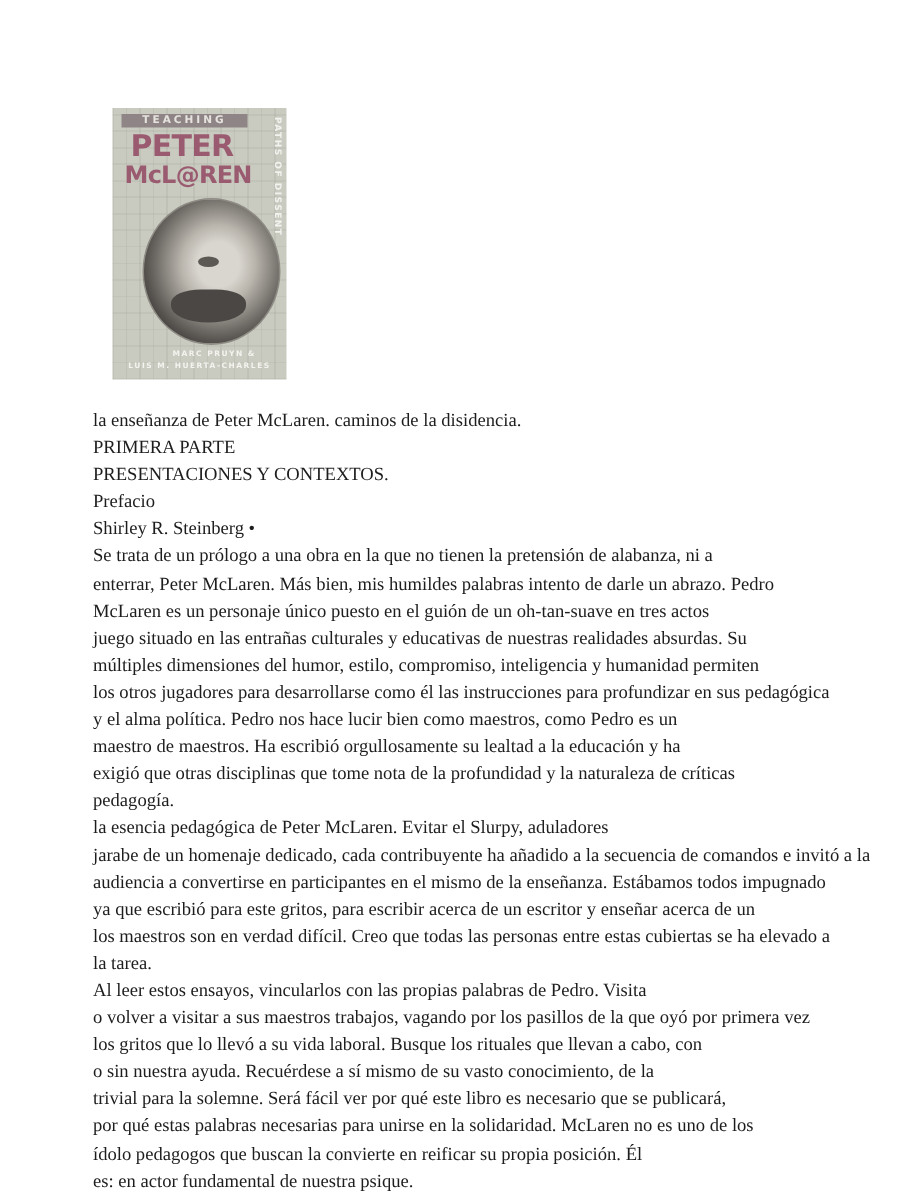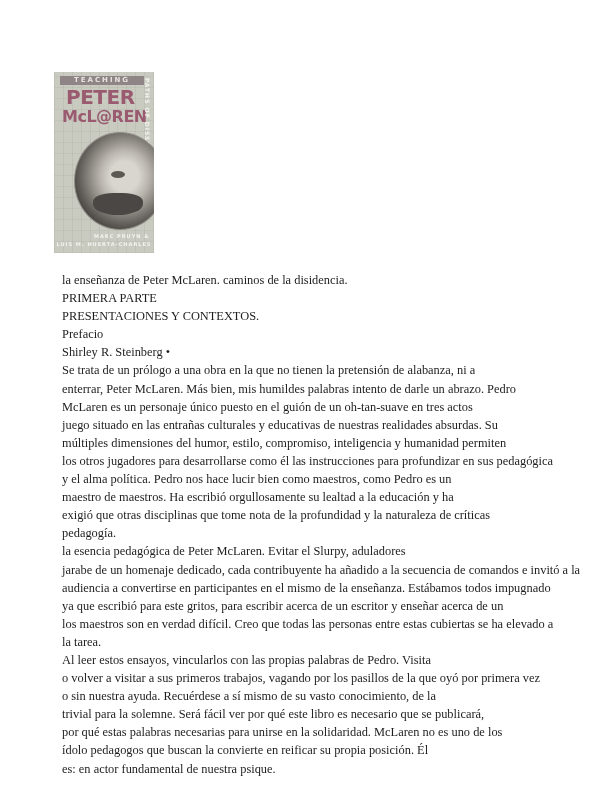--- a/index.html
+++ b/index.html
@@ -1,18 +1,18 @@
 <!DOCTYPE html>
 <html><head>
   <meta charset="utf-8">
   <style>
     html, body { margin:0; padding:0; background:#ffffff; }
     body { width:600px; height:800px; position:relative; overflow:hidden; }
     .cover {
-      position:absolute; left:54px; top:72px; width:100px; height:181px;
+      position:absolute; left:75px; top:72px; width:116px; height:181px;
       background:#c9cbc0; overflow:hidden;
     }
     .cover .bg-pattern {
       position:absolute; inset:0;
       background:
         repeating-linear-gradient(90deg, rgba(150,150,140,0.18) 0 1px, transparent 1px 9px),
         repeating-linear-gradient(0deg, rgba(150,150,140,0.15) 0 1px, transparent 1px 11px);
     }
     .cover .teaching-band {
       position:absolute; left:6px; top:4px; width:84px; height:9px;
@@ -97,19 +97,20 @@
   <div class="line">maestro de maestros. Ha escribió orgullosamente su lealtad a la educación y ha</div>
   <div class="line">exigió que otras disciplinas que tome nota de la profundidad y la naturaleza de críticas</div>
   <div class="line">pedagogía.</div>
   <div class="line">la esencia pedagógica de Peter McLaren. Evitar el Slurpy, aduladores</div>
   <div class="line">jarabe de un homenaje dedicado, cada contribuyente ha añadido a la secuencia de comandos e invitó a la</div>
   <div class="line">audiencia a convertirse en participantes en el mismo de la enseñanza. Estábamos todos impugnado</div>
   <div class="line">ya que escribió para este gritos, para escribir acerca de un escritor y enseñar acerca de un</div>
   <div class="line">los maestros son en verdad difícil. Creo que todas las personas entre estas cubiertas se ha elevado a</div>
   <div class="line">la tarea.</div>
   <div class="line">Al leer estos ensayos, vincularlos con las propias palabras de Pedro. Visita</div>
-  <div class="line">o volver a visitar a sus primeros trabajos, vagando por los pasillos de la que oyó por primera vez</div>
+  <div class="line">o volver a visitar a sus maestros trabajos, vagando por los pasillos de la que oyó por primera vez</div>
+  <div class="line">los gritos que lo llevó a su vida laboral. Busque los rituales que llevan a cabo, con</div>
   <div class="line">o sin nuestra ayuda. Recuérdese a sí mismo de su vasto conocimiento, de la</div>
   <div class="line">trivial para la solemne. Será fácil ver por qué este libro es necesario que se publicará,</div>
   <div class="line">por qué estas palabras necesarias para unirse en la solidaridad. McLaren no es uno de los</div>
   <div class="line">ídolo pedagogos que buscan la convierte en reificar su propia posición. Él</div>
   <div class="line">es: en actor fundamental de nuestra psique.</div>
 </div>
 
 </body></html>

